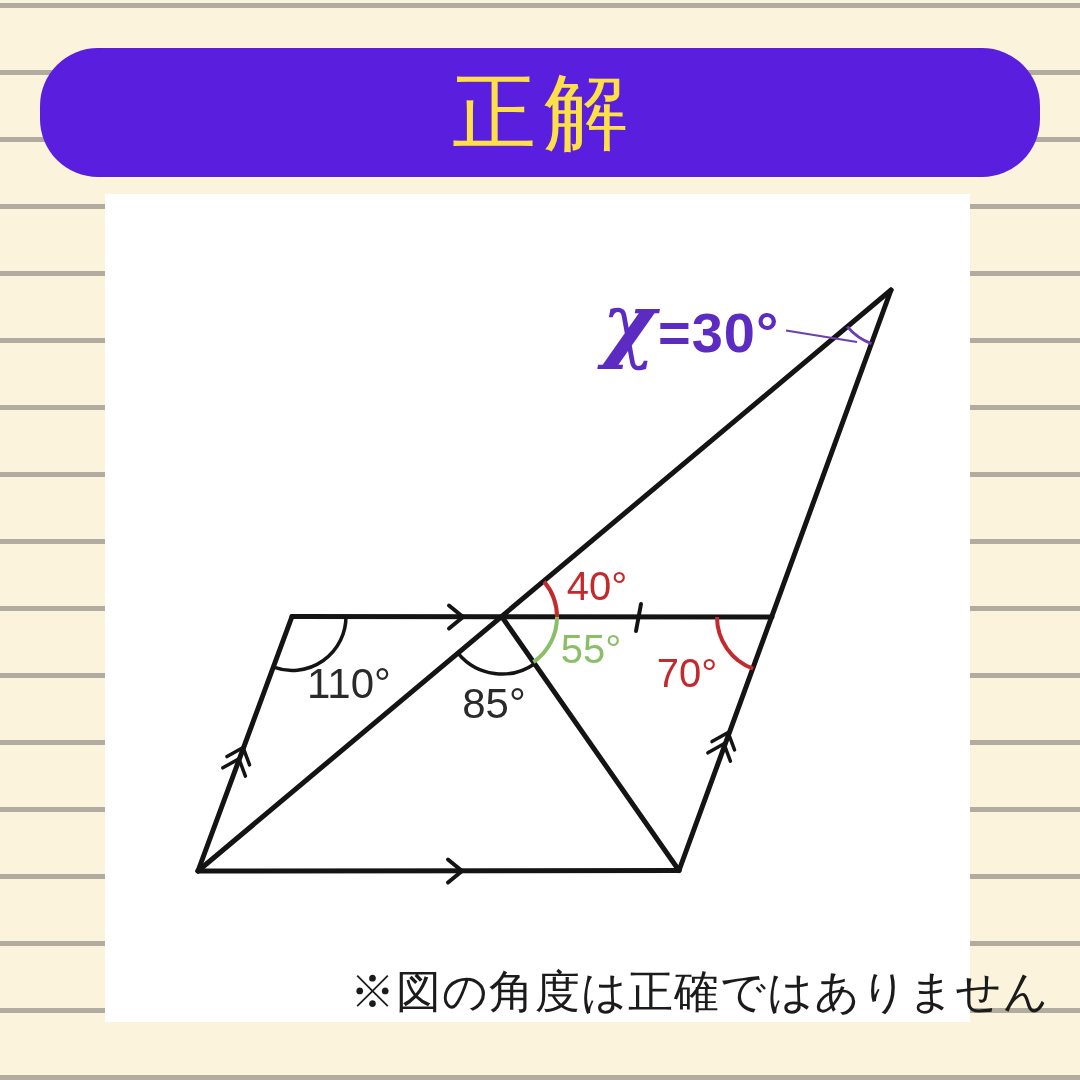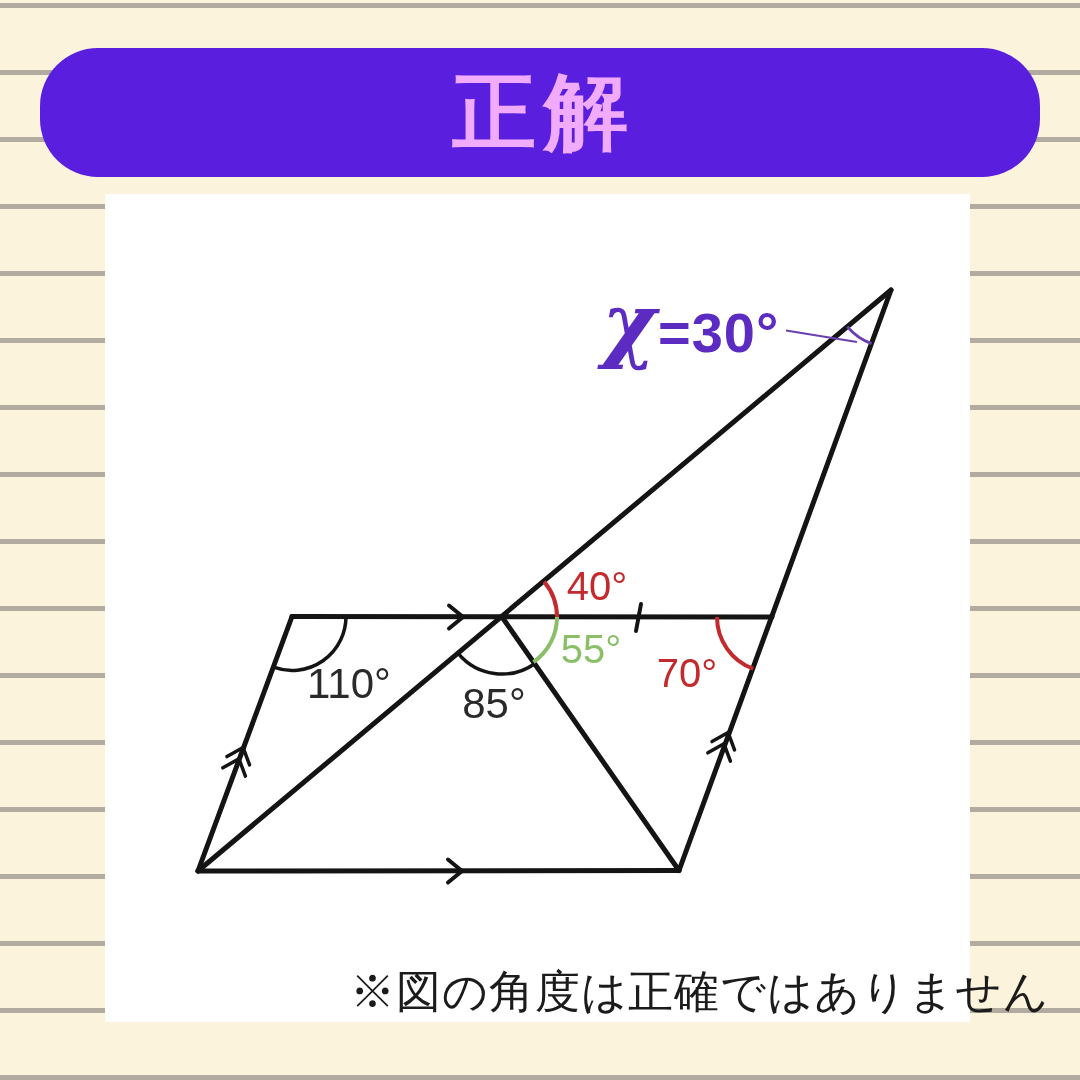--- a/index.html
+++ b/index.html
@@ -11,21 +11,21 @@
     background-color:#fcf3dc;
     background-image:repeating-linear-gradient(to bottom,#b2aba0 0 5px,#fcf3dc 5px 67px);
     background-position:0 3px;
   }
   .banner{
     position:absolute;left:40px;top:48px;width:1000px;height:129px;
     background:#5a1ede;border-radius:58px;
     display:flex;align-items:center;justify-content:center;
   }
   .banner-title{
-    color:#f0abfc;font-size:84px;font-weight:700;letter-spacing:8px;
+    color:#fde047;font-size:84px;font-weight:400;letter-spacing:8px;
     font-family:"Liberation Sans", sans-serif;
     transform:translateX(4px);
   }
   .card{
     position:absolute;left:105px;top:194px;width:865px;height:828px;
     background:#ffffff;
   }
   .card svg{position:absolute;left:0;top:0;width:865px;height:828px;}
   .note{
     position:absolute;left:350px;top:962px;

